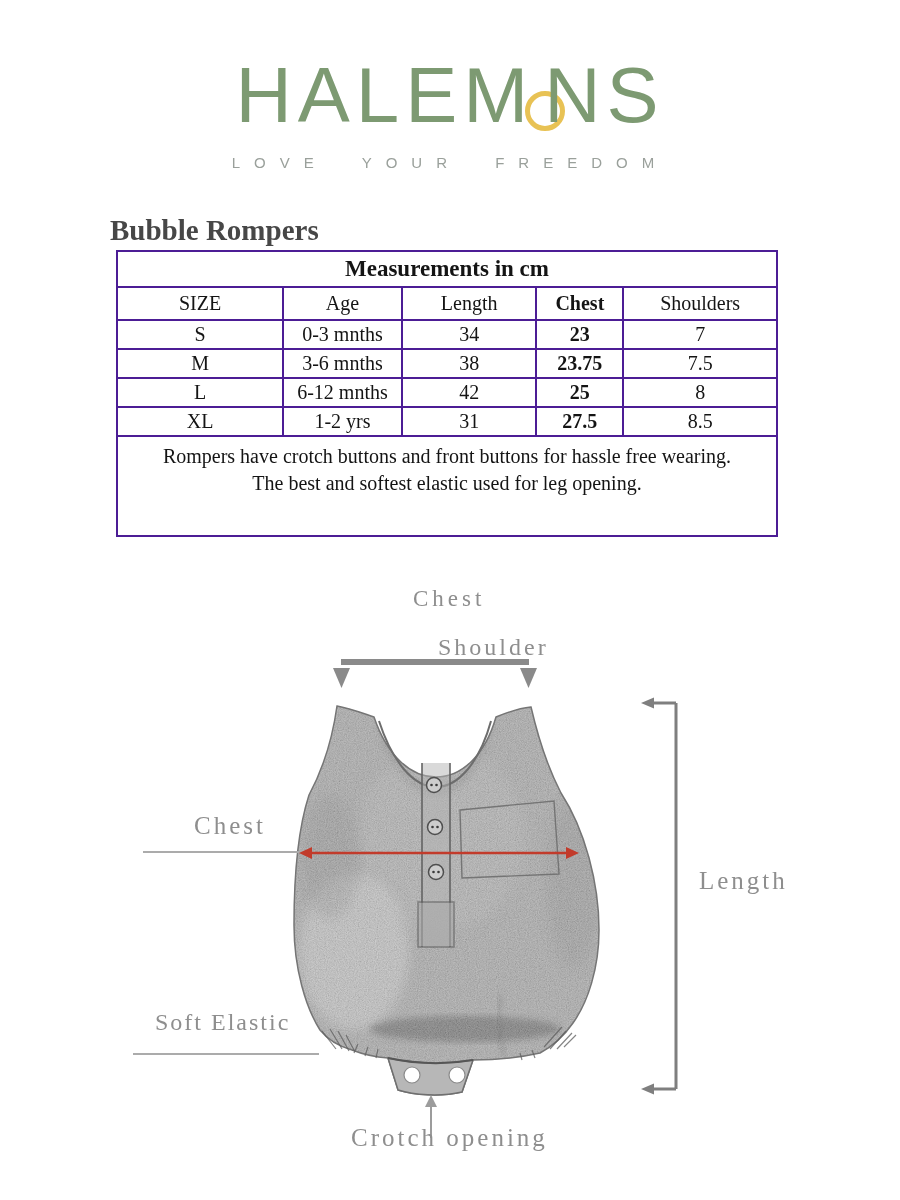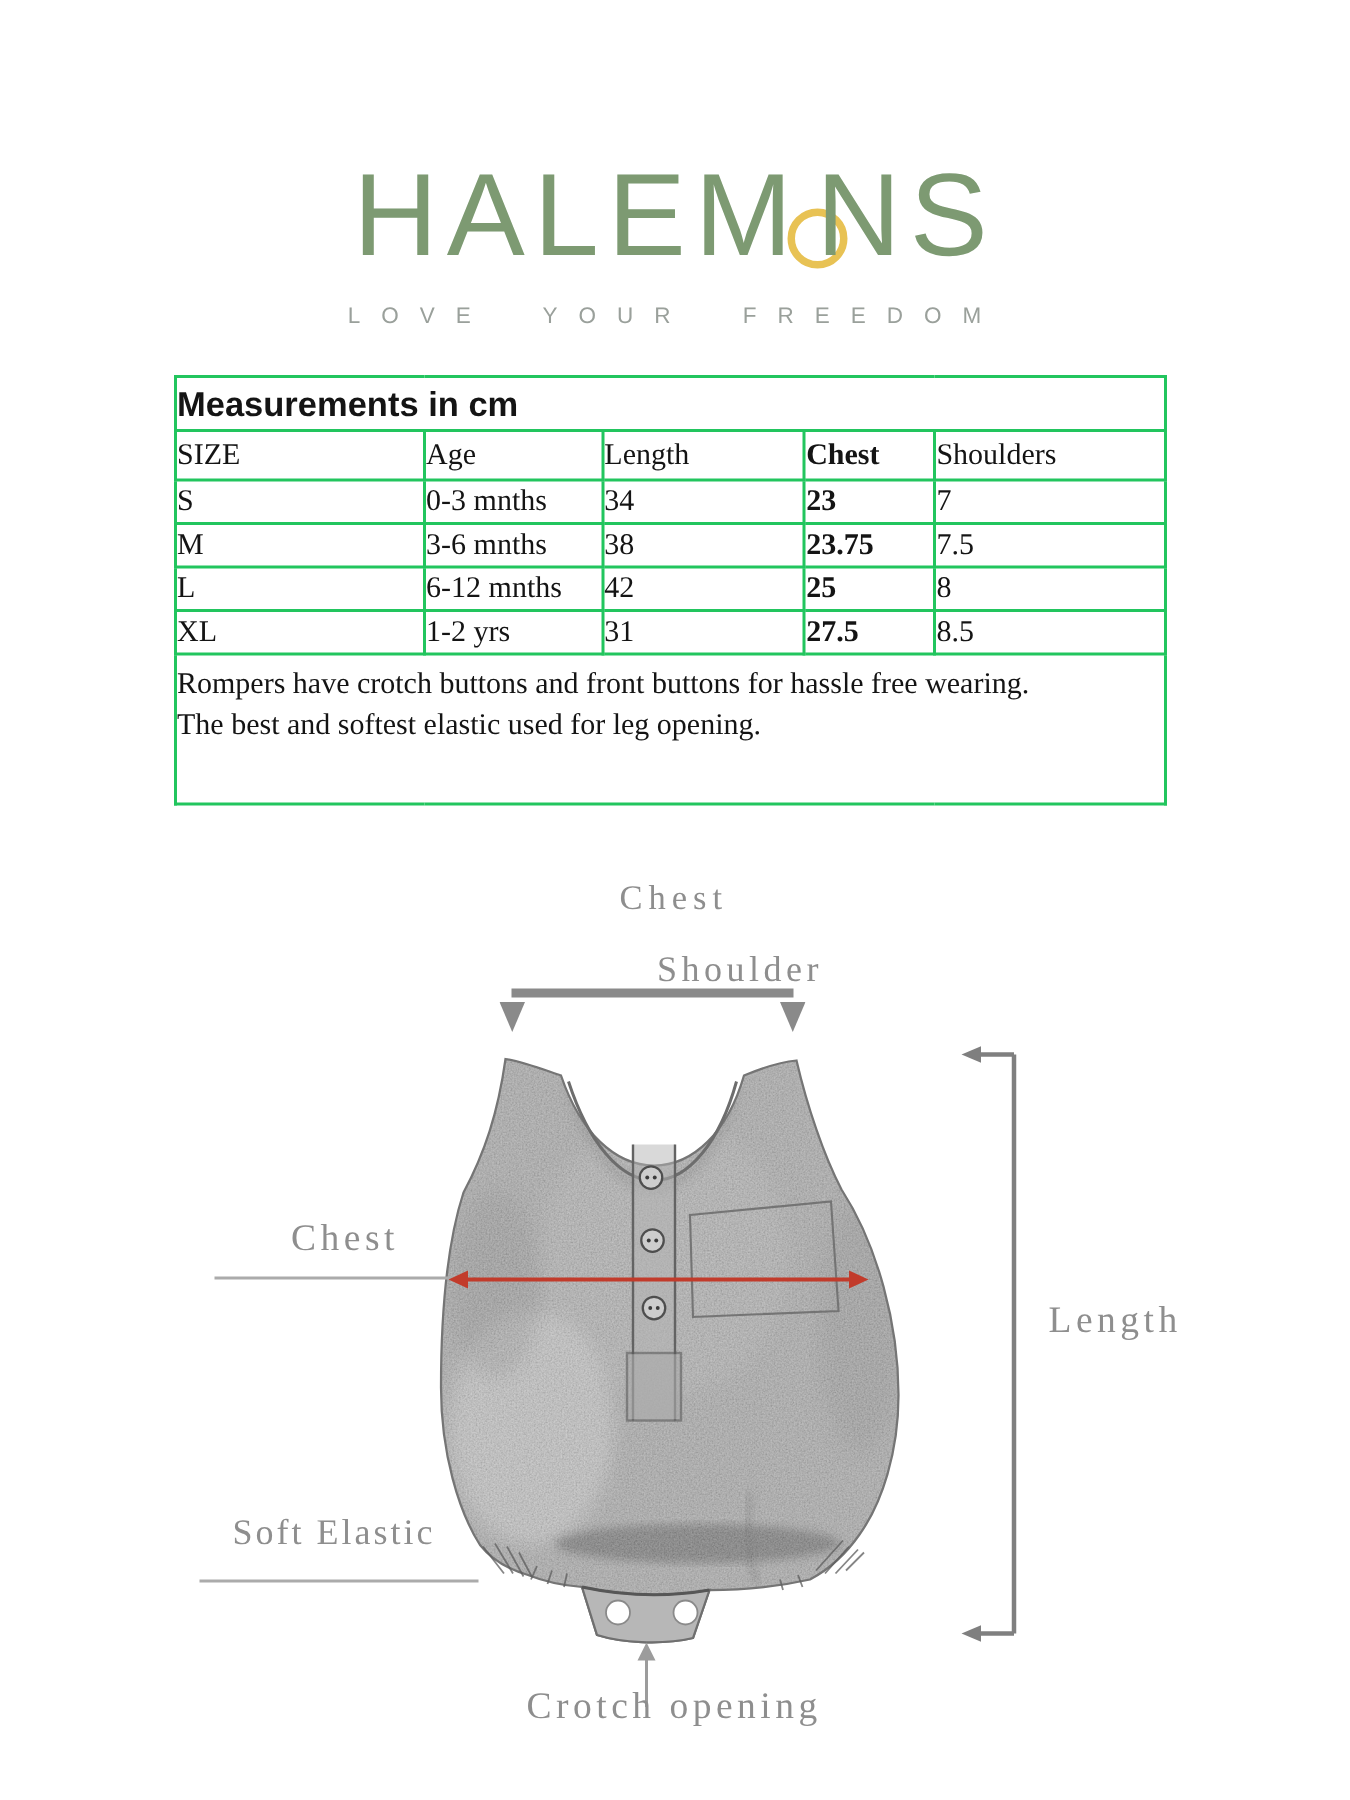--- a/index.html
+++ b/index.html
@@ -4,33 +4,33 @@
 <style>
   html,body{margin:0;padding:0;background:#ffffff;}
   .page{position:relative;width:900px;height:1200px;background:#fff;overflow:hidden;
         font-family:"Liberation Sans",sans-serif;}
 
   
   .logo{position:absolute;top:56px;left:0;width:100%;display:flex;flex-direction:column;align-items:center;}
   .wordmark{display:flex;align-items:flex-end;line-height:1;font-family:"Liberation Sans",sans-serif;
             font-size:78px;font-weight:400;color:#7d9a72;letter-spacing:6px;}
   .wordmark .seg{display:block;}
-  .wordmark .seg-right{position:relative;z-index:1;margin-left:-4px;margin-top:48px;}
+  .wordmark .seg-right{position:relative;z-index:1;margin-left:-4px;}
   .ring{display:block;width:30px;height:30px;border:5px solid #e8c254;border-radius:50%;
         margin:0 -17px 3px -9px;z-index:0;}
   .tagline{margin-top:20px;font-size:15px;letter-spacing:14px;word-spacing:16px;color:#9aa09b;}
 
   
   .page-title{position:absolute;left:110px;top:214px;font-family:"Liberation Serif",serif;
               font-weight:bold;font-size:29px;color:#474747;}
 
   
   .size-table{position:absolute;left:116px;top:250px;width:662px;border-collapse:collapse;
               font-family:"Liberation Serif",serif;color:#141414;}
-  .size-table td,.size-table th{border:2px solid #22c55e;padding:0;}
+  .size-table td,.size-table th{border:2px solid #4c1d95;text-align:center;padding:0;font-family:Liberation Serif, serif;}
   .tbl-title{height:36px;font-family:"Liberation Sans",sans-serif;font-weight:bold;font-size:23px;}
   .tbl-head td{height:31px;font-size:20px;}
   .tbl-row td{height:27px;font-size:20px;}
   .size-table td.col-chest{font-weight:bold;}
   .tbl-notes td{height:92px;vertical-align:top;padding-top:6px;font-size:20px;line-height:27px;}
   .col-size{width:168px;}.col-age{width:119px;}.col-length{width:135px;}
   .col-chest{width:86px;}.col-shoulders{width:154px;}
 
   
   .diag-label{position:absolute;font-family:"Liberation Serif",serif;color:#8e8e8e;white-space:nowrap;}
@@ -54,20 +54,21 @@
 
   <div class="logo">
     <div class="wordmark">
       <span class="seg">HALEM</span>
       <span class="ring"></span>
       <span class="seg seg-right">NS</span>
     </div>
     <div class="tagline">LOVE YOUR FREEDOM</div>
   </div>
 
+  <div class="page-title">Bubble Rompers</div>
 
   <table class="size-table">
     <tbody>
         <tr class="tbl-title">
       <td colspan="5">Measurements in cm</td>
     </tr>
     <tr class="tbl-head">
       <td class="col-size">SIZE</td>
       <td class="col-age">Age</td>
       <td class="col-length">Length</td>

